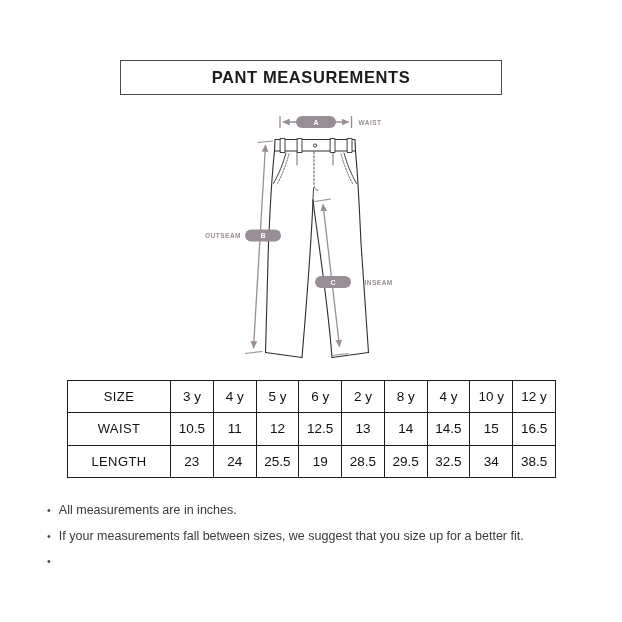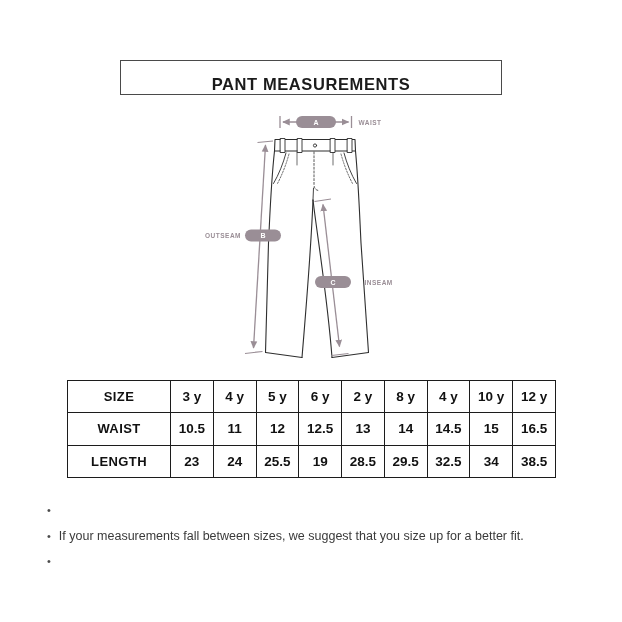--- a/index.html
+++ b/index.html
@@ -2,36 +2,36 @@
 <html><head>
 <meta charset="utf-8">
 <style>
   html,body{margin:0;padding:0;background:#ffffff;}
   body{width:622px;height:622px;position:relative;font-family:"Liberation Sans",sans-serif;}
   .page{position:absolute;inset:0;background:#fff;}
 
   .title-box{
     position:absolute;left:120px;top:60px;width:382px;height:35px;
     border:1px solid #4a4a4a;box-sizing:border-box;
-    display:flex;align-items:flex-end;justify-content:center;
+    display:flex;align-items:center;justify-content:center;
   }
   .title-box h1{
     margin:0;font-size:16.5px;font-weight:bold;color:#1b1b1b;
     letter-spacing:0.6px;font-family:"Liberation Sans",sans-serif;
   }
 
   .diagram-wrap{position:absolute;left:195px;top:108px;width:240px;height:265px;}
 
   table.size-table{
     position:absolute;left:67px;top:380px;width:489px;height:98px;
     border-collapse:collapse;table-layout:fixed;background:#fff;
   }
   table.size-table td{
     border:1.6px solid #1c1c1c;text-align:center;vertical-align:middle;
-    font-weight:bold;color:#111;padding:0;font-size:13.5px;
+    font-weight:normal;color:#111;padding:0;font-size:13.5px;
     font-family:"Liberation Sans",sans-serif;
   }
   table.size-table td.rowlabel{font-size:13px;letter-spacing:0.4px;}
 
   .notes{position:absolute;left:47px;top:502px;width:545px;}
   .note{
     display:flex;align-items:flex-start;gap:8px;margin-bottom:9px;
     font-size:12.5px;line-height:1.3;color:#3a3a3a;
   }
   .note .bullet{color:#4a4a4a;font-size:11px;line-height:1.5;}
@@ -155,20 +155,21 @@
         <td>32.5</td>
         <td>34</td>
         <td>38.5</td>
       </tr>
     </tbody>
   </table>
 
   <div class="notes">
     <div class="note">
       <span class="bullet">•</span>
+      <span>All measurements are in inches.</span>
     </div>
     <div class="note">
       <span class="bullet">•</span>
       <span>If your measurements fall between sizes, we suggest that you size up for a better fit.</span>
     </div>
     <div class="note">
       <span class="bullet">•</span>
     </div>
   </div>
 

